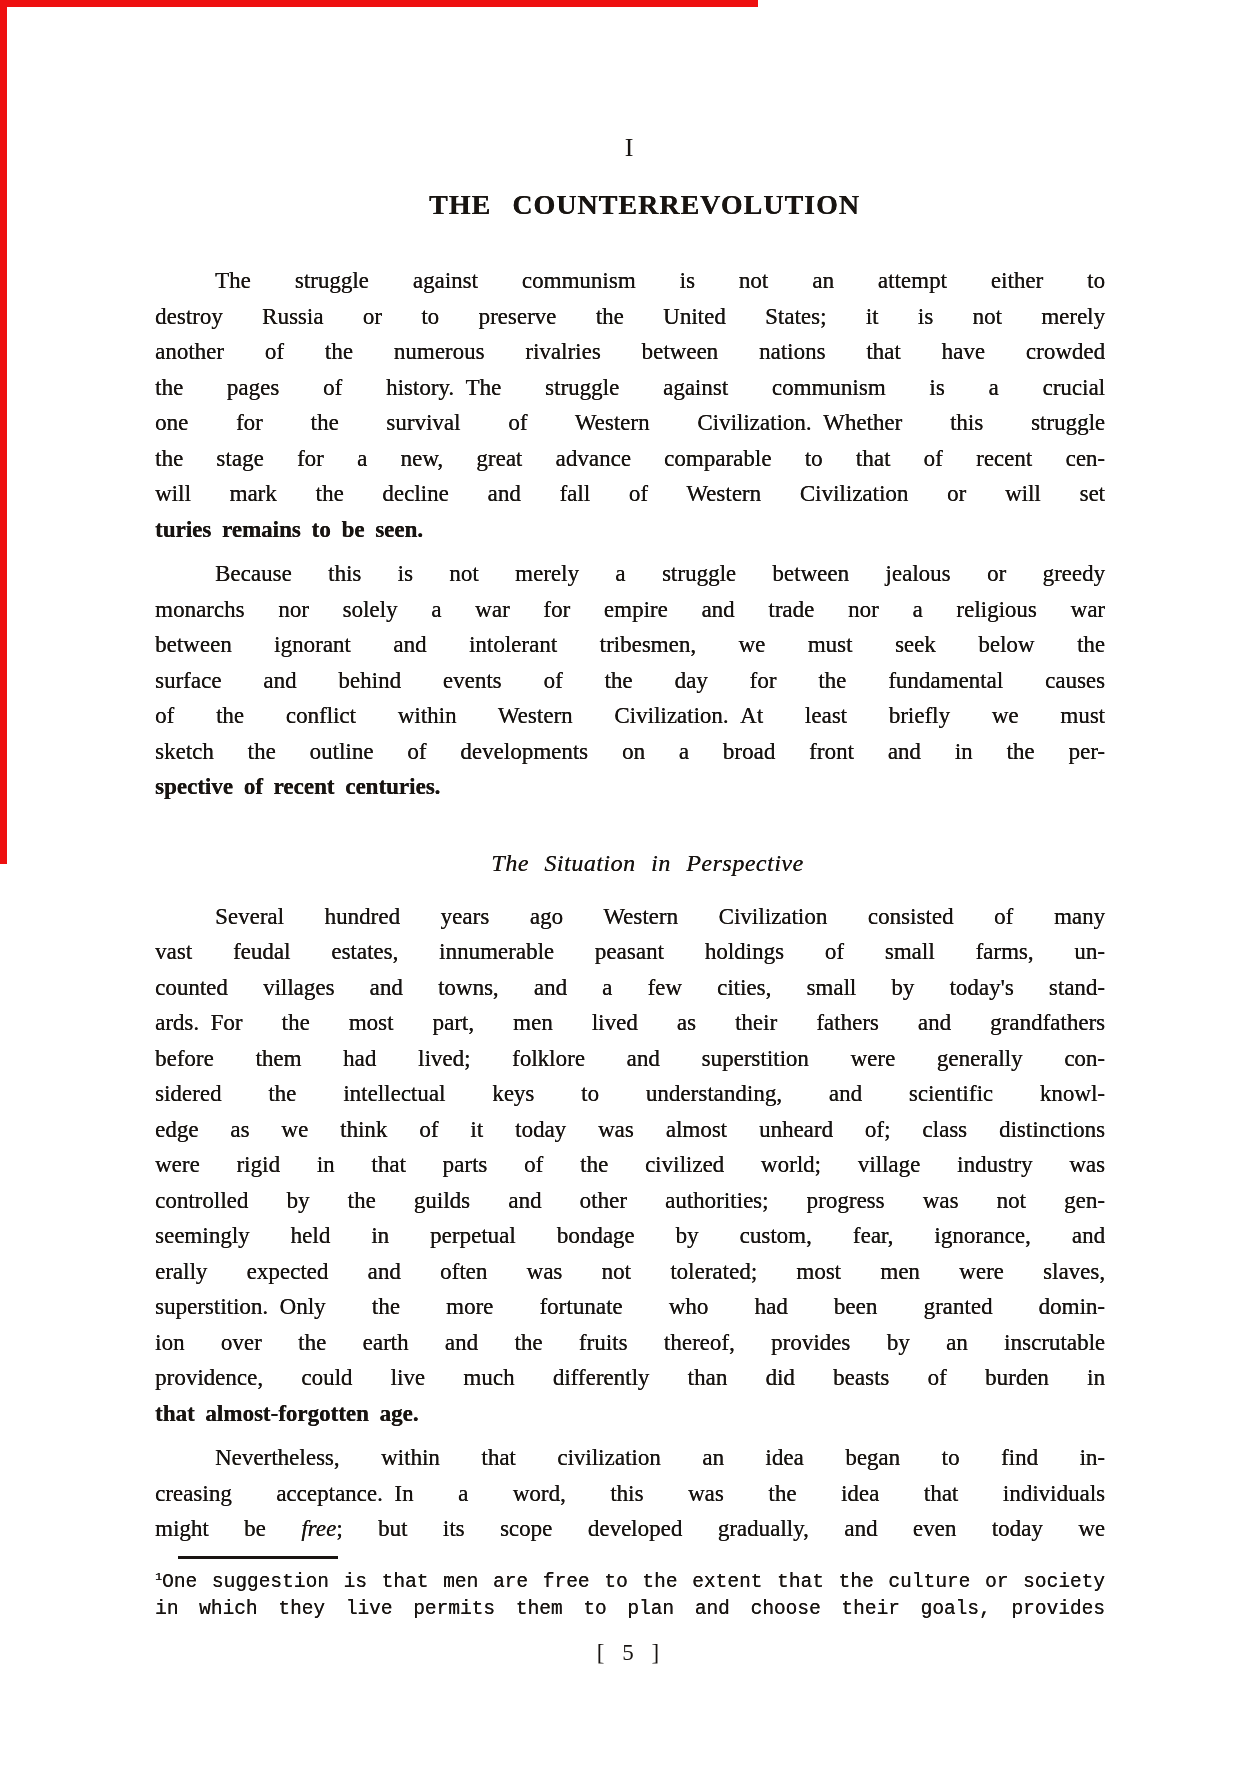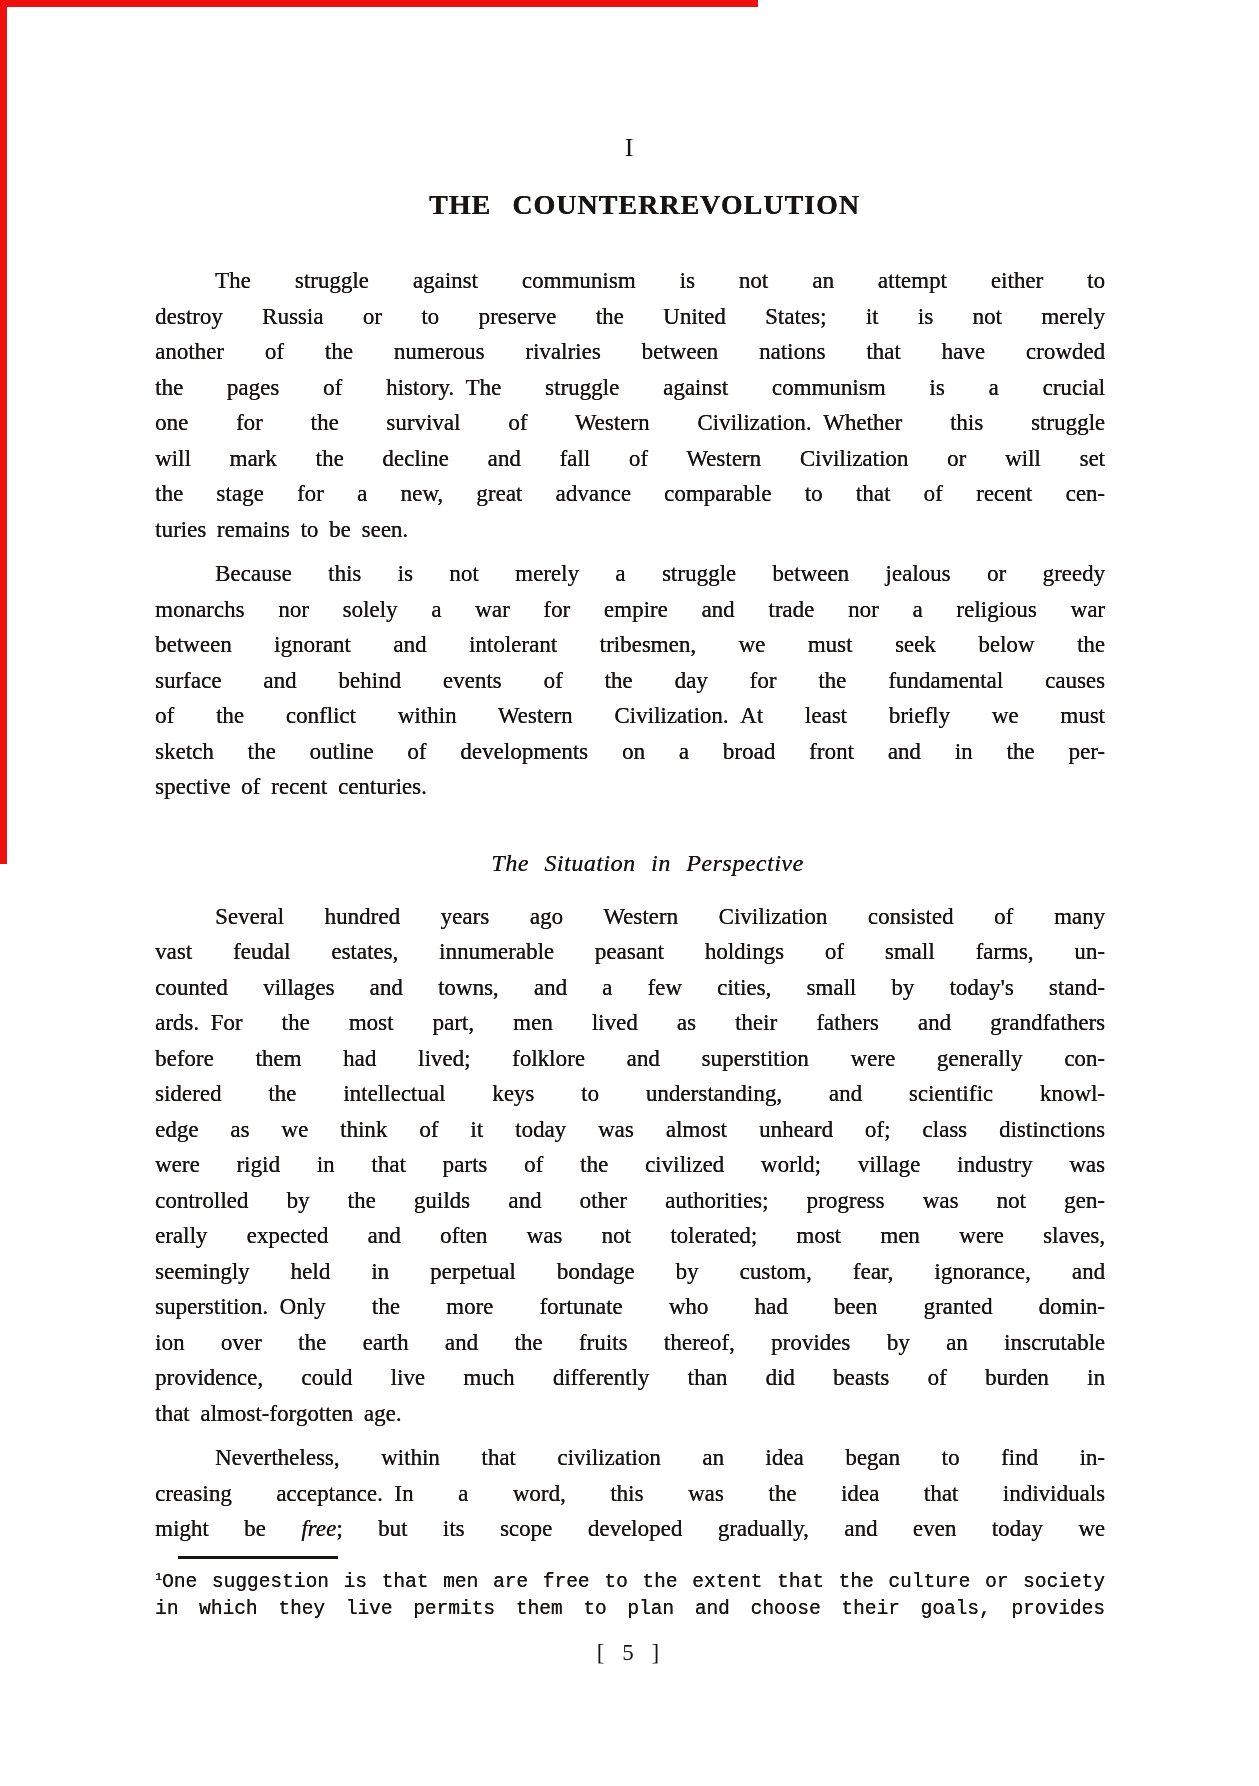--- a/index.html
+++ b/index.html
@@ -27,21 +27,21 @@
   .text-block {
     width:950px; margin-left:155px;
     font-size:23px; line-height:35.5px;
     text-shadow:0.25px 0 0 currentColor;
   }
   #block-1 { margin-top:41px; }
   .paragraph { margin:0 0 9px 0; }
   .paragraph:last-child { margin-bottom:0; }
   .line { text-align:justify; text-justify:inter-word; }
   .line.justify { text-align-last:justify; }
-  .line.plain { text-align:center; text-align-last:left; word-spacing:5px; }
+  .line.plain { text-align:center; text-align-last:left; word-spacing:5px;font-weight:bold; }
   .line.first { text-indent:60px; }
   sup { font-size:0.6em; line-height:0; vertical-align:super; }
 
   .section-heading {
     position:relative; left:18px; margin:42px 0 20px 0; text-align:center;
     font-style:italic; font-size:24px; line-height:32px;
     word-spacing:9px; letter-spacing:0.5px;
     text-shadow:0.25px 0 0 currentColor;
   }
   .footnote-rule {
@@ -69,22 +69,22 @@
   <div class="chapter-number">I</div>
   <h1 class="chapter-title">THE COUNTERREVOLUTION</h1>
 
   <div class="text-block" id="block-1">
     <section class="paragraph">
         <div class="line justify first">The struggle against communism is not an attempt either to</div>
         <div class="line justify">destroy Russia or to preserve the United States; it is not merely</div>
         <div class="line justify">another of the numerous rivalries between nations that have crowded</div>
         <div class="line justify">the pages of history. The struggle against communism is a crucial</div>
         <div class="line justify">one for the survival of Western Civilization. Whether this struggle</div>
+        <div class="line justify">the stage for a new, great advance comparable to that of recent cen-</div>
         <div class="line justify">will mark the decline and fall of Western Civilization or will set</div>
-        <div class="line justify">the stage for a new, great advance comparable to that of recent cen-</div>
         <div class="line plain">turies remains to be seen.</div>
       </section>
     <section class="paragraph">
         <div class="line justify first">Because this is not merely a struggle between jealous or greedy</div>
         <div class="line justify">monarchs nor solely a war for empire and trade nor a religious war</div>
         <div class="line justify">between ignorant and intolerant tribesmen, we must seek below the</div>
         <div class="line justify">surface and behind events of the day for the fundamental causes</div>
         <div class="line justify">of the conflict within Western Civilization. At least briefly we must</div>
         <div class="line justify">sketch the outline of developments on a broad front and in the per-</div>
         <div class="line plain">spective of recent centuries.</div>
@@ -97,22 +97,22 @@
     <section class="paragraph">
         <div class="line justify first">Several hundred years ago Western Civilization consisted of many</div>
         <div class="line justify">vast feudal estates, innumerable peasant holdings of small farms, un-</div>
         <div class="line justify">counted villages and towns, and a few cities, small by today's stand-</div>
         <div class="line justify">ards. For the most part, men lived as their fathers and grandfathers</div>
         <div class="line justify">before them had lived; folklore and superstition were generally con-</div>
         <div class="line justify">sidered the intellectual keys to understanding, and scientific knowl-</div>
         <div class="line justify">edge as we think of it today was almost unheard of; class distinctions</div>
         <div class="line justify">were rigid in that parts of the civilized world; village industry was</div>
         <div class="line justify">controlled by the guilds and other authorities; progress was not gen-</div>
+        <div class="line justify">seemingly held in perpetual bondage by custom, fear, ignorance, and</div>
         <div class="line justify">erally expected and often was not tolerated; most men were slaves,</div>
-        <div class="line justify">seemingly held in perpetual bondage by custom, fear, ignorance, and</div>
         <div class="line justify">superstition. Only the more fortunate who had been granted domin-</div>
         <div class="line justify">ion over the earth and the fruits thereof, provides by an inscrutable</div>
         <div class="line justify">providence, could live much differently than did beasts of burden in</div>
         <div class="line plain">that almost-forgotten age.</div>
       </section>
     <section class="paragraph">
         <div class="line justify first">Nevertheless, within that civilization an idea began to find in-</div>
         <div class="line justify">creasing acceptance. In a word, this was the idea that individuals</div>
         <div class="line justify">might be <i>free</i>; but its scope developed gradually, and even today we</div>
       </section>

